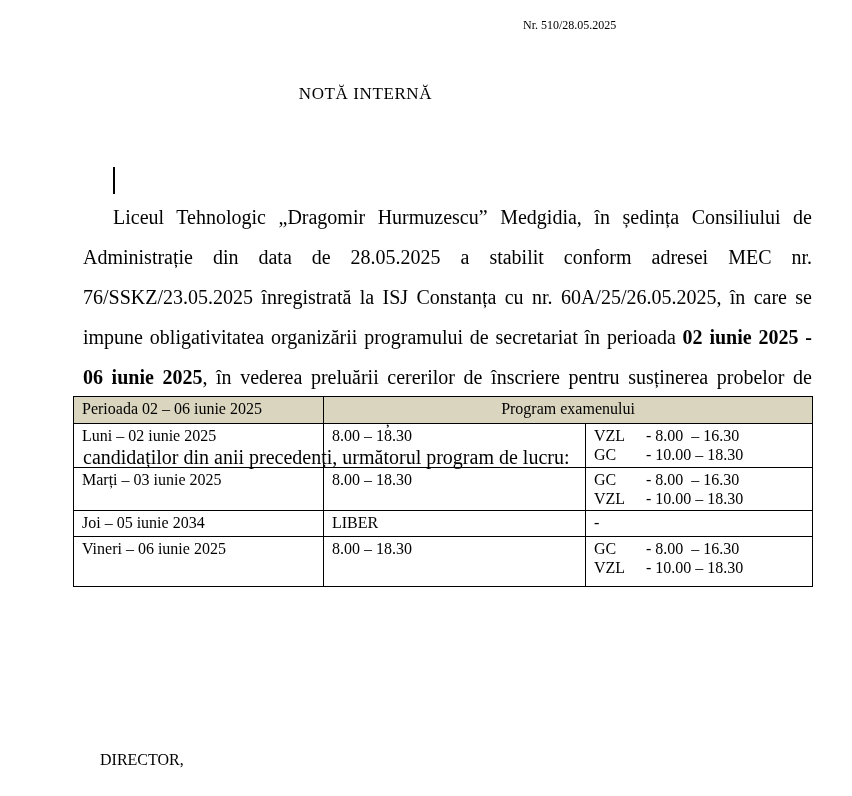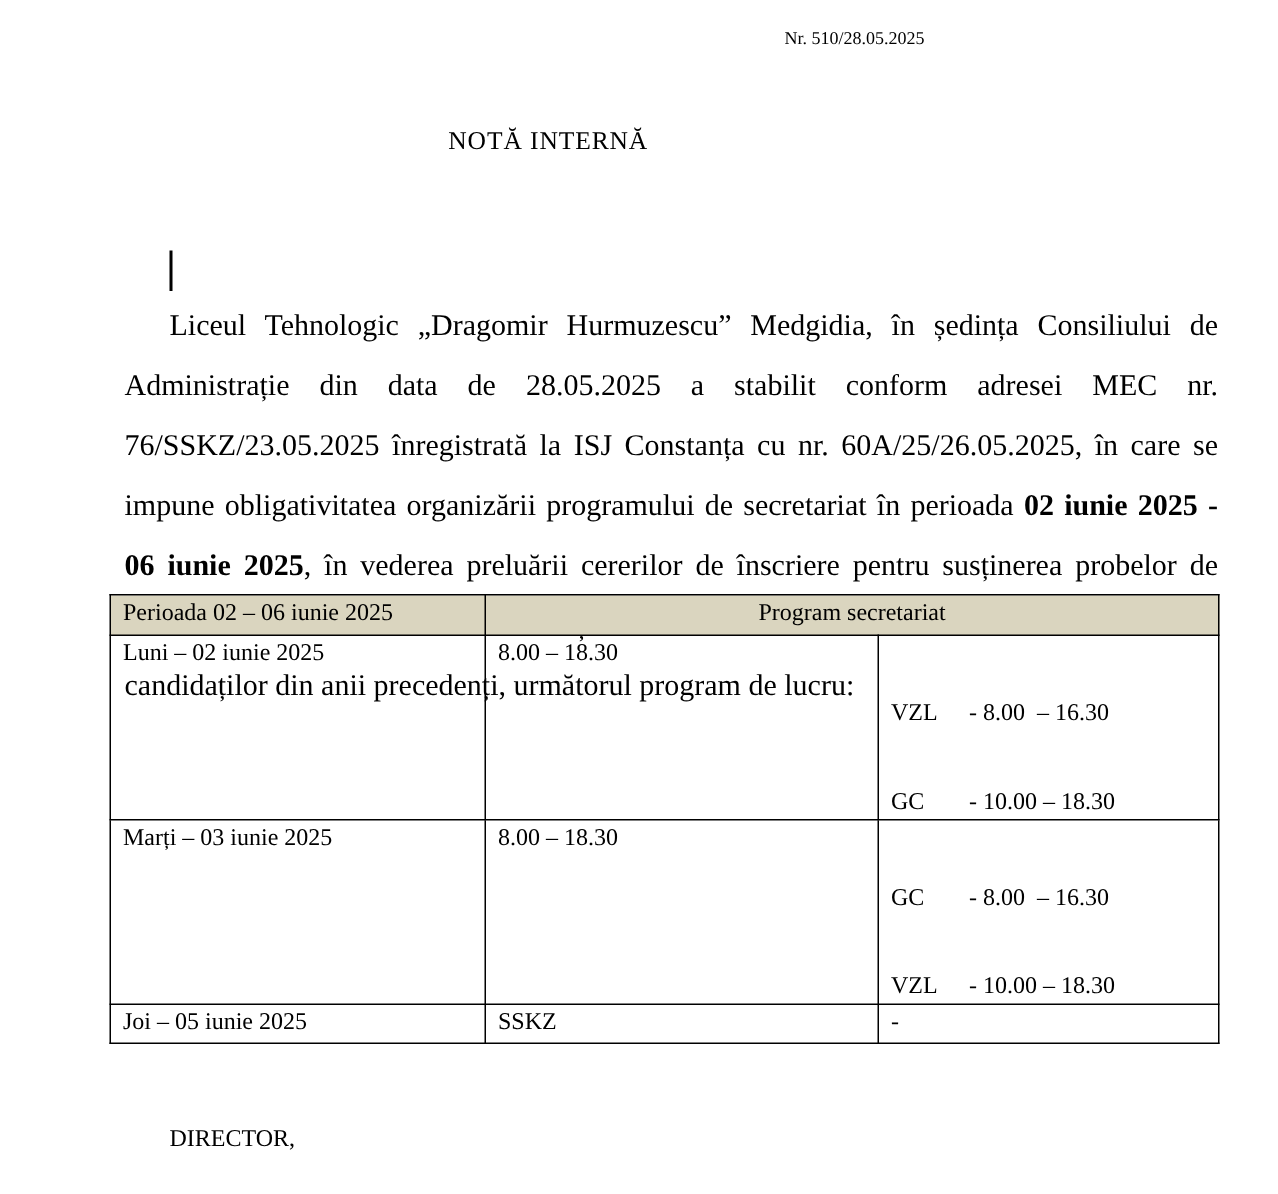--- a/index.html
+++ b/index.html
@@ -46,26 +46,26 @@
     font-weight: normal;
     line-height: 19px;
   }
   table.schedule thead th {
     background: #DAD5BF;
     height: 27px;
     line-height: 20px;
   }
   table.schedule thead th.program-head { text-align: center; }
   .hours-bold { font-weight: bold; }
-  .staff-line { white-space: pre; margin-top: 40px; }
+  .staff-line { white-space: pre; }
   .staff-label { display: inline-block; width: 52px; white-space: pre; }
   .staff-time { white-space: pre; }
   .dash-cell { padding-left: 38px; }
   .signature {
-    position: absolute; left: 113px; top: 750px;
+    position: absolute; left: 100px; top: 750px;
     font-size: 16px; line-height: 19px;
   }
 </style>
 </head>
 <body>
 
 <div class="ref-number">Nr. 510/28.05.2025</div>
 
 <div class="doc-title">NOTĂ INTERNĂ</div>
 
@@ -76,44 +76,52 @@
 <div class="schedule-table-wrap">
   <table class="schedule">
     <colgroup>
         <col class="c1">
         <col class="c2">
         <col class="c3">
       </colgroup>
     <thead>
       <tr style="height:27px;">
         <th>Perioada 02 – 06 iunie 2025</th>
-        <th class="program-head" colspan="2">Program secretariat</th>
+        <th class="program-head" colspan="2">Program examenului</th>
       </tr>
     </thead>
     <tbody>
       <tr style="height:44px;">
         <td>Luni – 02 iunie 2025</td>
         <td class="hours-bold">8.00 – 18.30</td>
         <td>
           <div class="staff-line"><span class="staff-label">VZL</span><span class="staff-time">- 8.00  – 16.30</span></div>
           <div class="staff-line"><span class="staff-label">GC</span><span class="staff-time">- 10.00 – 18.30</span></div>
         </td>
       </tr>
       <tr style="height:40px;">
         <td>Marți – 03 iunie 2025</td>
         <td class="hours-bold">8.00 – 18.30</td>
         <td>
           <div class="staff-line"><span class="staff-label">GC</span><span class="staff-time">- 8.00  – 16.30</span></div>
           <div class="staff-line"><span class="staff-label">VZL</span><span class="staff-time">- 10.00 – 18.30</span></div>
         </td>
       </tr>
       <tr style="height:26px;">
-        <td>Joi – 05 iunie 2025</td>
-        <td>SSKZ</td>
+        <td>Joi – 05 iunie 2034</td>
+        <td>LIBER</td>
         <td class="dash-cell">-</td>
+      </tr>
+      <tr style="height:50px;">
+        <td>Vineri – 06 iunie 2025</td>
+        <td class="hours-bold">8.00 – 18.30</td>
+        <td>
+          <div class="staff-line"><span class="staff-label">GC</span><span class="staff-time">- 8.00  – 16.30</span></div>
+          <div class="staff-line"><span class="staff-label">VZL</span><span class="staff-time">- 10.00 – 18.30</span></div>
+        </td>
       </tr>
     </tbody>
   </table>
 </div>
 
 <div class="signature">
   <div>DIRECTOR,</div>
 </div>
 
 </body></html>

